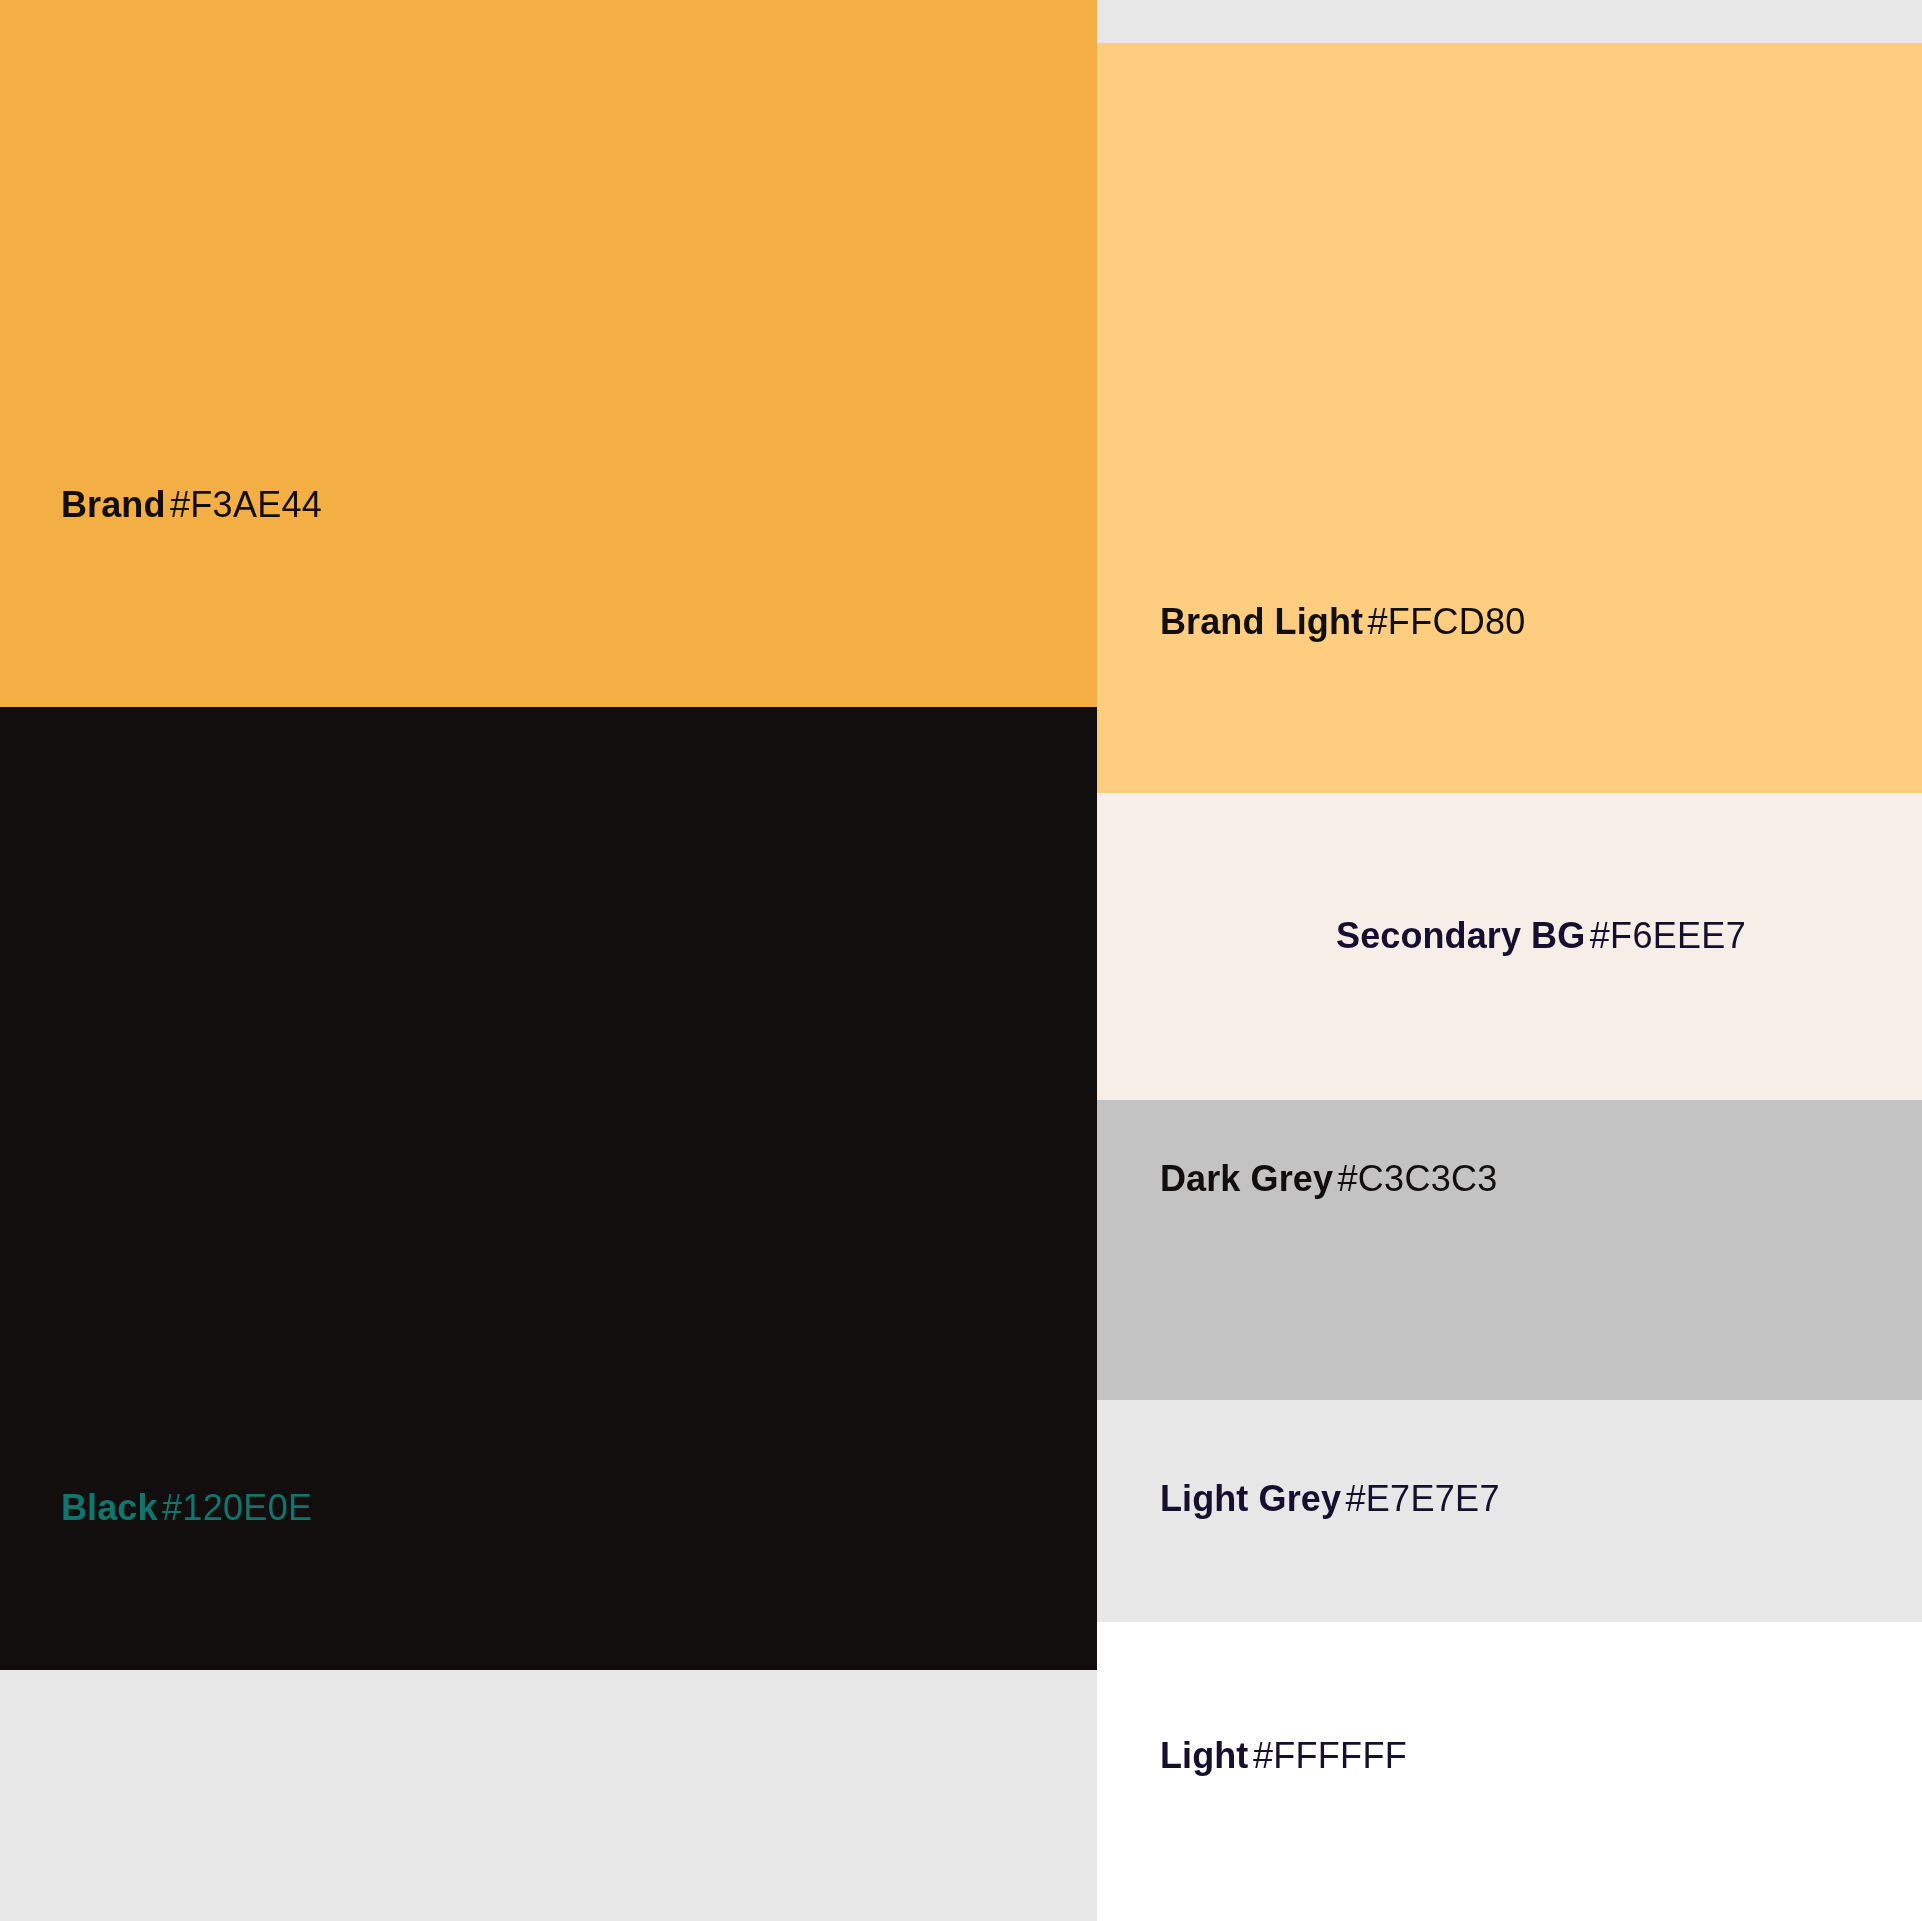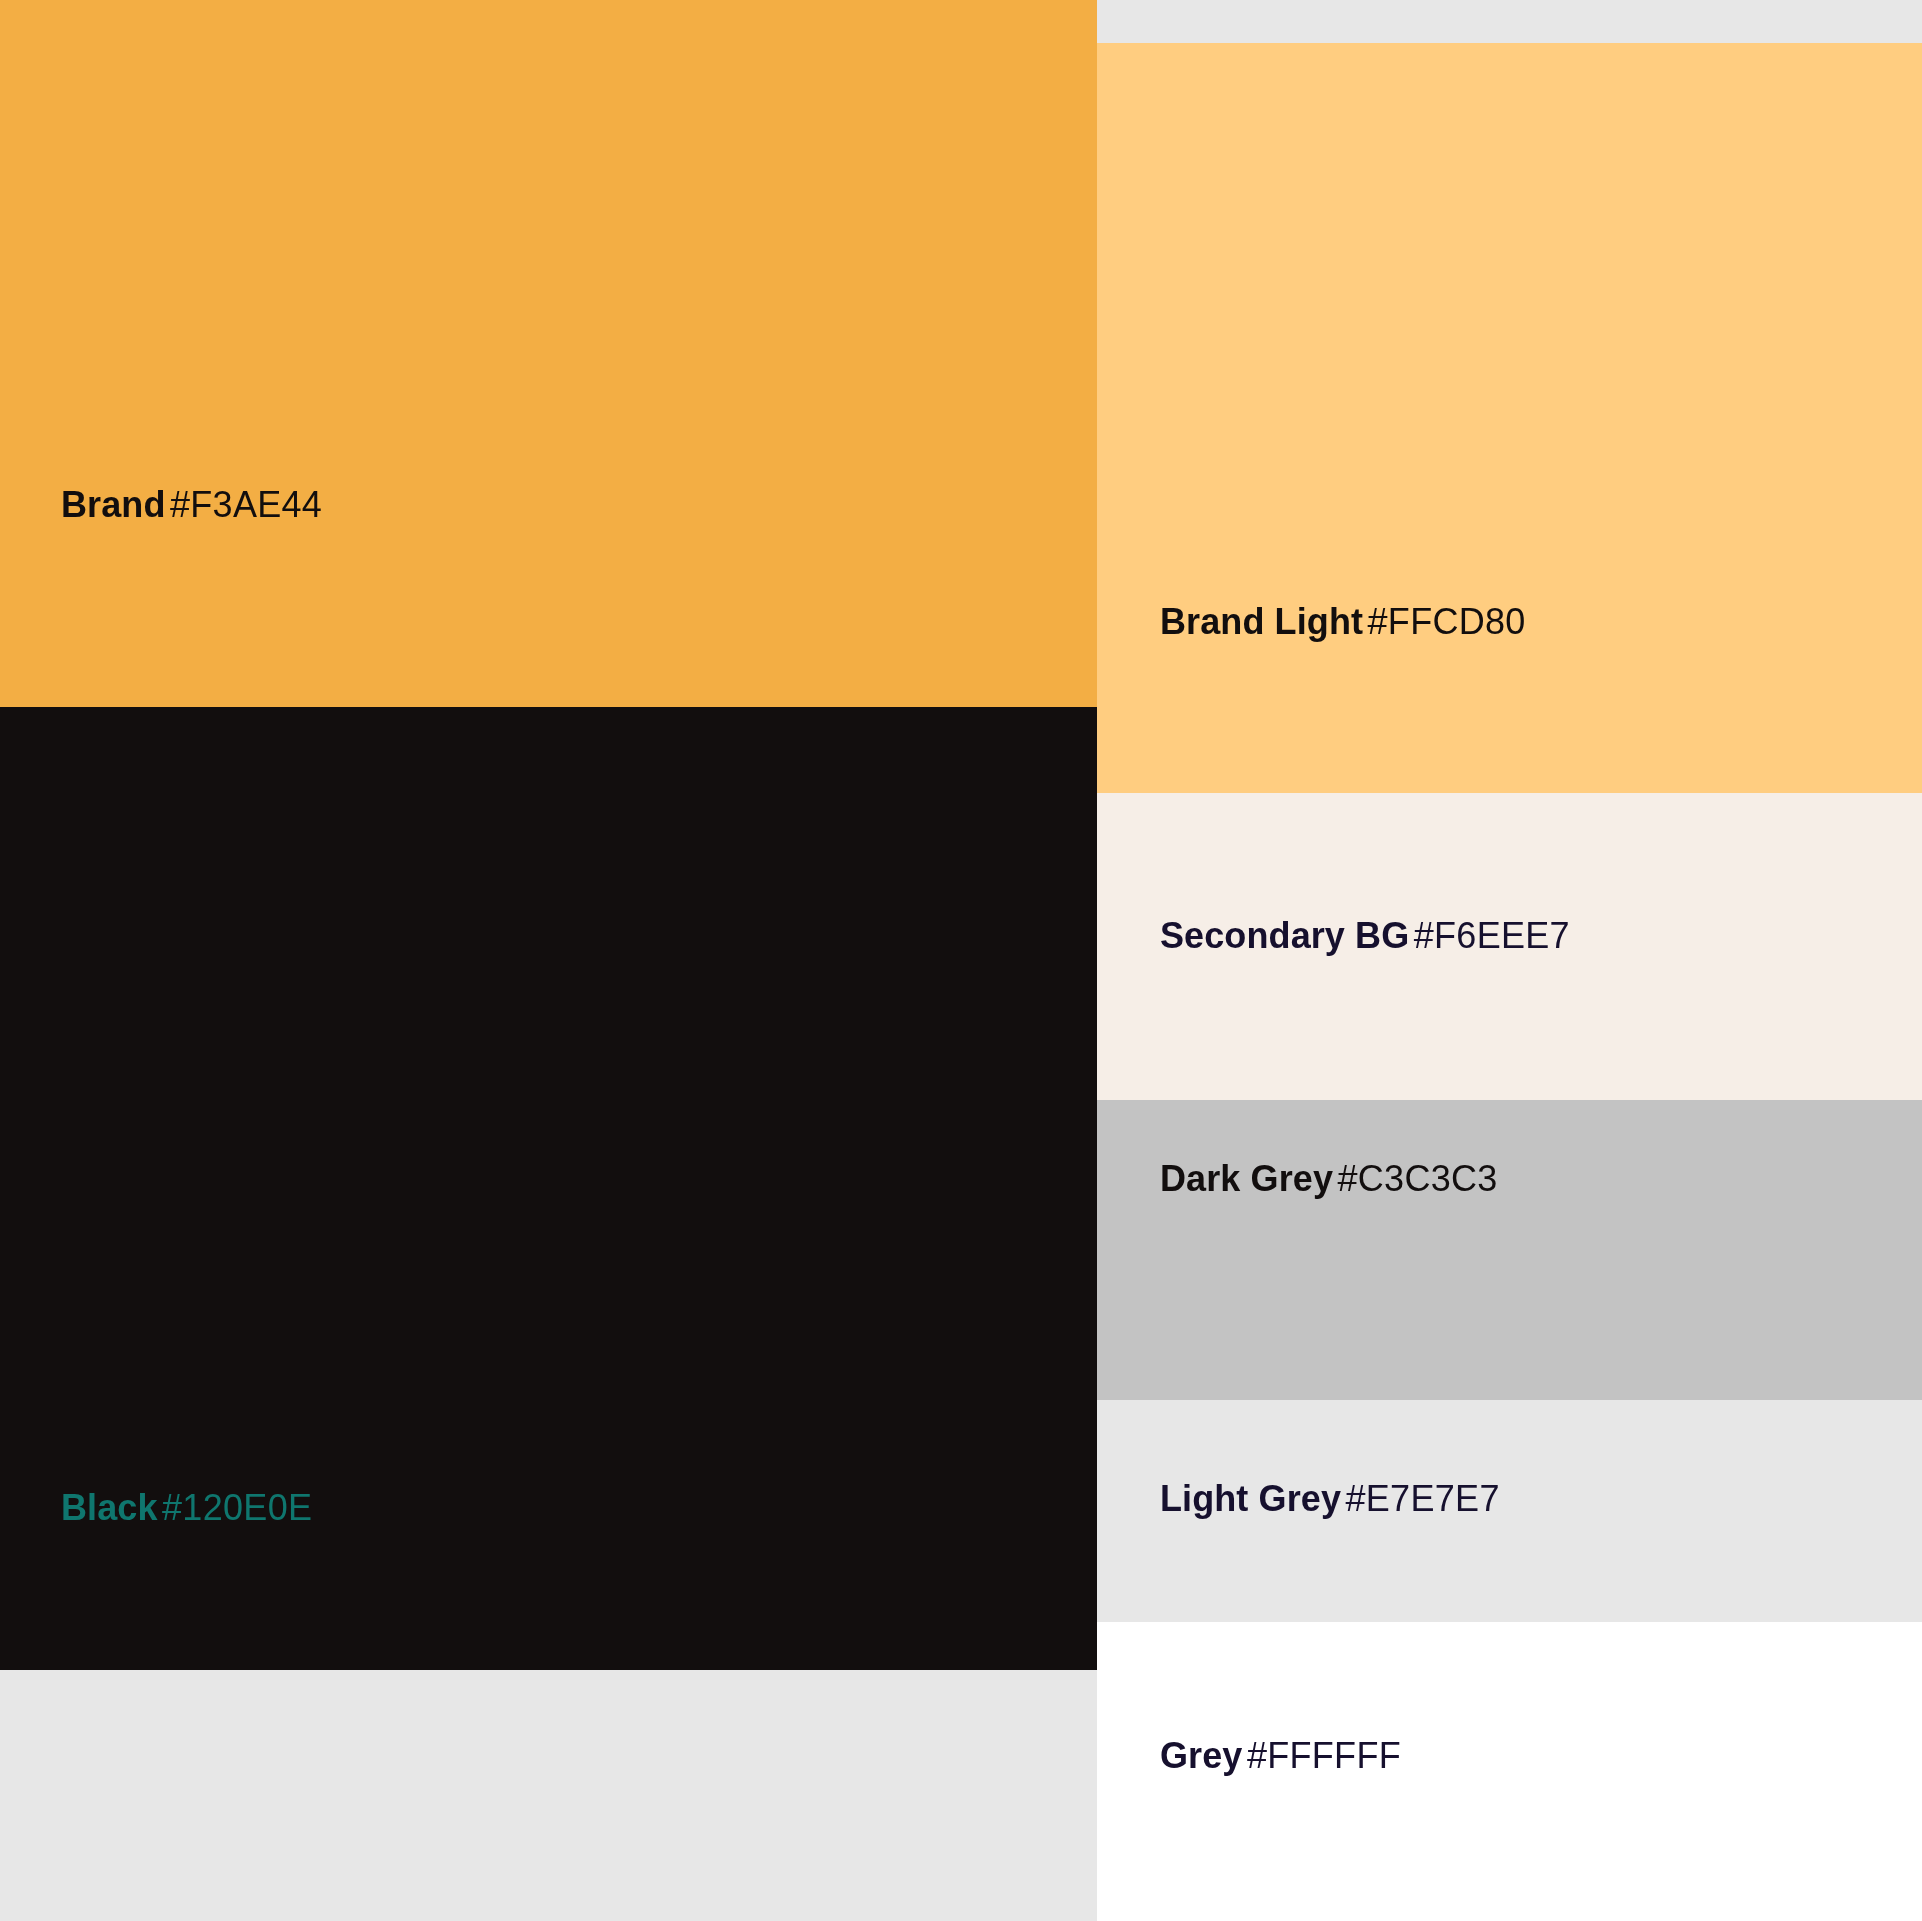--- a/index.html
+++ b/index.html
@@ -104,21 +104,21 @@
 
   <div class="col col-right">
 
     <div class="swatch sw-brandlight" style="background-color: rgb(255, 205, 128); color: rgb(18, 14, 14);">
       <div class="swatch-text">
         <span class="swatch-name">Brand Light</span>
         <span class="swatch-hex">#FFCD80</span>
       </div>
     </div>
 
-    <div class="swatch sw-secondarybg" style="background-color: rgb(246, 238, 231); color: rgb(22, 16, 46);">
+    <div class="swatch sw-secondarybg" style="background-color: rgb(246, 238, 231); color: rgb(22, 16, 46); align-items: center;">
       <div class="swatch-text">
         <span class="swatch-name">Secondary BG</span>
         <span class="swatch-hex">#F6EEE7</span>
       </div>
     </div>
 
     <div class="swatch sw-darkgrey" style="background-color: rgb(195, 195, 195); color: rgb(18, 14, 14); justify-content: center;">
       <div class="swatch-text">
         <span class="swatch-name">Dark Grey</span>
         <span class="swatch-hex">#C3C3C3</span>
@@ -127,21 +127,21 @@
 
     <div class="swatch sw-lightgrey" style="background-color: rgb(231, 231, 231); color: rgb(22, 16, 46);">
       <div class="swatch-text">
         <span class="swatch-name">Light Grey</span>
         <span class="swatch-hex">#E7E7E7</span>
       </div>
     </div>
 
     <div class="swatch sw-white" style="background-color: rgb(255, 255, 255); color: rgb(22, 16, 46);">
       <div class="swatch-text">
-        <span class="swatch-name">Grey</span>
+        <span class="swatch-name">Light</span>
         <span class="swatch-hex">#FFFFFF</span>
       </div>
     </div>
 
   </div>
 
 </div>
 
 
 </body></html>

